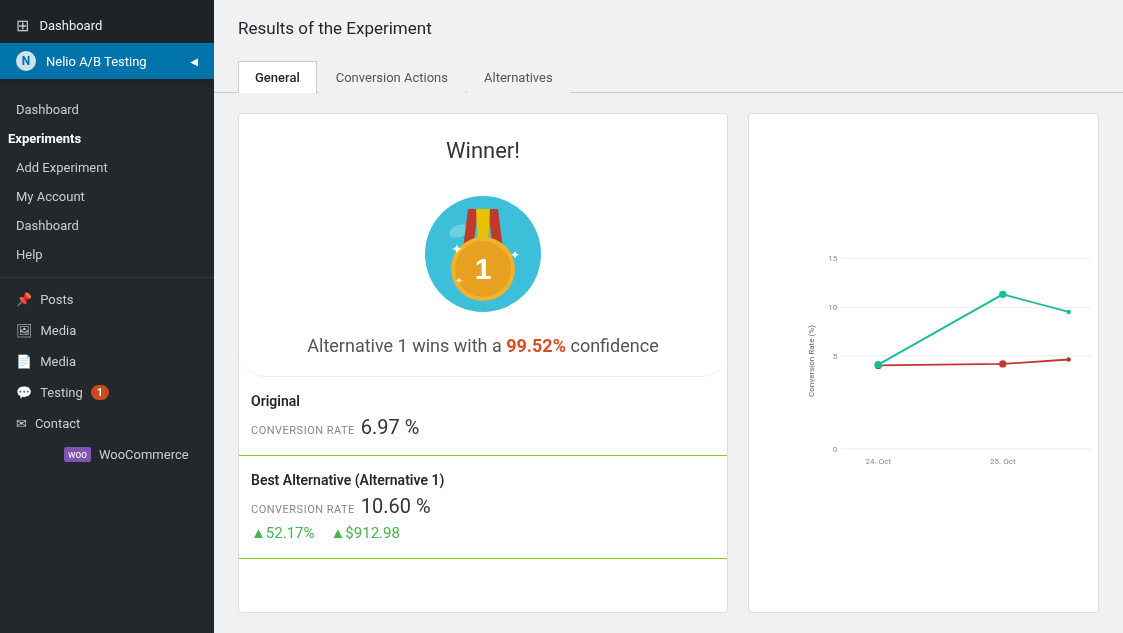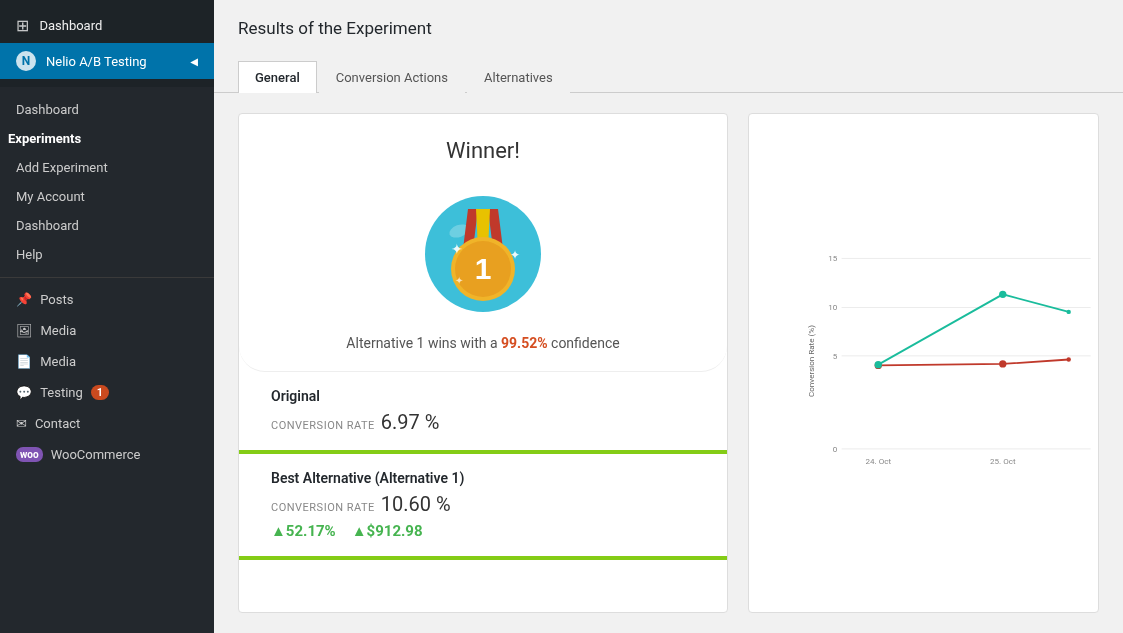--- a/index.html
+++ b/index.html
@@ -155,32 +155,32 @@
       color: #333;
       margin-bottom: 16px;
     }
     
     .medal-container {
       width: 140px;
       height: 140px;
       margin-bottom: 16px;
     }
     .winner-subtitle {
-      font-size: 14px;
+      font-size: 18px;
       color: #555;
       text-align: center;
     }
     .winner-subtitle strong {
       color: #d54e21;
       font-weight: 700;
     }
 
     .stats-row {
-      padding: 16px 32px;
-      border-bottom: 4px solid #84cc16;
+      padding: 16px 12px;
+      border-bottom: 1px solid #84cc16;
     }
     .stats-row-title {
       font-size: 14px;
       font-weight: 600;
       color: #23282d;
       margin-bottom: 6px;
     }
     .stats-label {
       font-size: 11px;
       color: #888;
@@ -193,21 +193,21 @@
       margin-left: 6px;
     }
     .stats-metrics {
       display: flex;
       gap: 16px;
       margin-top: 6px;
     }
     .metric-up {
       color: #46b450;
       font-size: 15px;
-      font-weight: 700;
+      font-weight: 400;
       display: flex;
       align-items: center;
       gap: 2px;
     }
 
     
     .chart-panel {
       background: #fff;
       border: 1px solid #ddd;
       border-radius: 4px;
@@ -280,21 +280,21 @@
     <div class="sidebar-section-item">
       <span>💬</span>
       <span>Testing</span>
       <span class="badge">1</span>
     </div>
     <div class="sidebar-section-item">
       <span>✉</span>
       <span>Contact</span>
     </div>
     <div class="sidebar-section-item">
-      <span style="font-size:14px;background:#7f54b3;color:#fff;padding:2px 4px;border-radius:7px;font-weight:700;font-size:10px;">woo</span>
+      <span style="font-size:14px;background:#7f54b3;color:#fff;padding:2px 4px;border-radius:2px;font-weight:400;font-size:10px;margin-left:48px;">woo</span>
       <span>WooCommerce</span>
     </div>
   </div>
 </div>
 
 <div id="main">
   <div class="page-header">
     <h1 class="page-title">Results of the Experiment</h1>
   </div>
 

